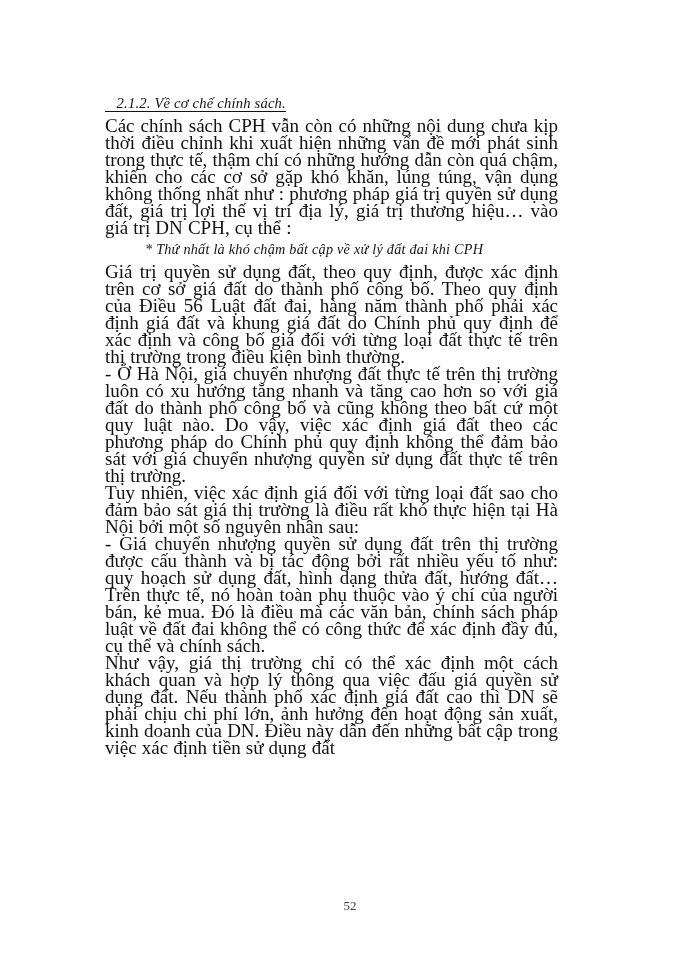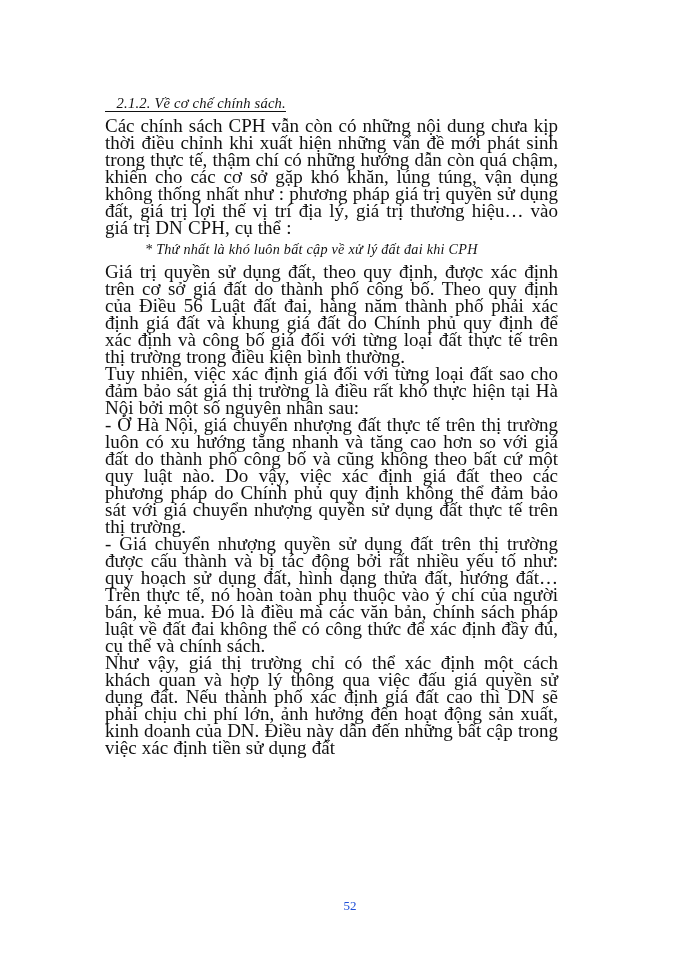--- a/index.html
+++ b/index.html
@@ -67,41 +67,41 @@
     white-space: nowrap;
   }
   .page-number {
     position: absolute;
     left: 0;
     right: 0;
     top: 898px;
     text-align: center;
     font-size: 13px;
     line-height: 16px;
-    color: #1d4ed8;
+    color: #404040;
   }
 </style>
 </head>
 <body>
 
 <div class="page">
 
   <div class="content">
 
     <p class="heading"><span class="rule">   2.1.2. Về cơ chế chính sách.</span></p>
 
     <p class="para">Các chính sách CPH vẫn còn có những nội dung chưa kịp thời điều chỉnh khi xuất hiện những vấn đề mới phát sinh trong thực tế, thậm chí có những hướng dẫn còn quá chậm, khiến cho các cơ sở gặp khó khăn, lúng túng, vận dụng không thống nhất như : phương pháp giá trị quyền sử dụng đất, giá trị lợi thế vị trí địa lý, giá trị thương hiệu… vào giá trị DN CPH, cụ thể :</p>
 
-    <p class="subhead">* Thứ nhất là khó luôn bất cập về xử lý đất đai khi CPH</p>
+    <p class="subhead">* Thứ nhất là khó chậm bất cập về xử lý đất đai khi CPH</p>
 
     <p class="para"> Giá trị quyền sử dụng đất, theo quy định, được xác định trên cơ sở giá đất do thành phố công bố. Theo quy định của Điều 56 Luật đất đai, hàng năm thành phố phải xác định giá đất và khung giá đất do Chính phủ quy định để xác định và công bố giá đối với từng loại đất thực tế trên thị trường trong điều kiện bình thường.</p>
 
+    <p class="para">- Ở Hà Nội, giá chuyển nhượng đất thực tế trên thị trường luôn có xu hướng tăng nhanh và tăng cao hơn so với giá đất do thành phố công bố và cũng không theo bất cứ một quy luật nào. Do vậy, việc xác định giá đất theo các phương pháp do Chính phủ quy định không thể đảm bảo sát với giá chuyển nhượng quyền sử dụng đất thực tế trên thị trường.</p>
+
     <p class="para last-open">Tuy nhiên, việc xác định giá đối với từng loại đất sao cho đảm bảo sát giá thị trường là điều rất khó thực hiện tại Hà Nội bởi một số nguyên nhân sau:</p>
-
-    <p class="para">- Ở Hà Nội, giá chuyển nhượng đất thực tế trên thị trường luôn có xu hướng tăng nhanh và tăng cao hơn so với giá đất do thành phố công bố và cũng không theo bất cứ một quy luật nào. Do vậy, việc xác định giá đất theo các phương pháp do Chính phủ quy định không thể đảm bảo sát với giá chuyển nhượng quyền sử dụng đất thực tế trên thị trường.</p>
 
     <p class="para">- Giá chuyển nhượng quyền sử dụng đất trên thị trường được cấu thành và bị tác động bởi rất nhiều yếu tố như: quy hoạch sử dụng đất, hình dạng thửa đất, hướng đất… Trên thực tế, nó hoàn toàn phụ thuộc vào ý chí của người bán, kẻ mua. Đó là điều mà  các văn bản, chính sách pháp luật về đất đai không thể có công thức để xác định đầy đủ, cụ thể và chính sách.</p>
 
     <p class="para last-open">  Như vậy, giá thị trường chỉ có thể xác định một cách khách quan và hợp lý thông qua việc đấu giá quyền sử dụng đất. Nếu thành phố xác định giá đất cao thì DN sẽ phải chịu chi phí lớn, ảnh hưởng đến hoạt động sản xuất, kinh doanh của DN. Điều này dẫn đến những bất cập trong việc xác định tiền sử dụng đất</p>
 
   </div>
 
   <div class="page-number">52</div>
 
 </div>

